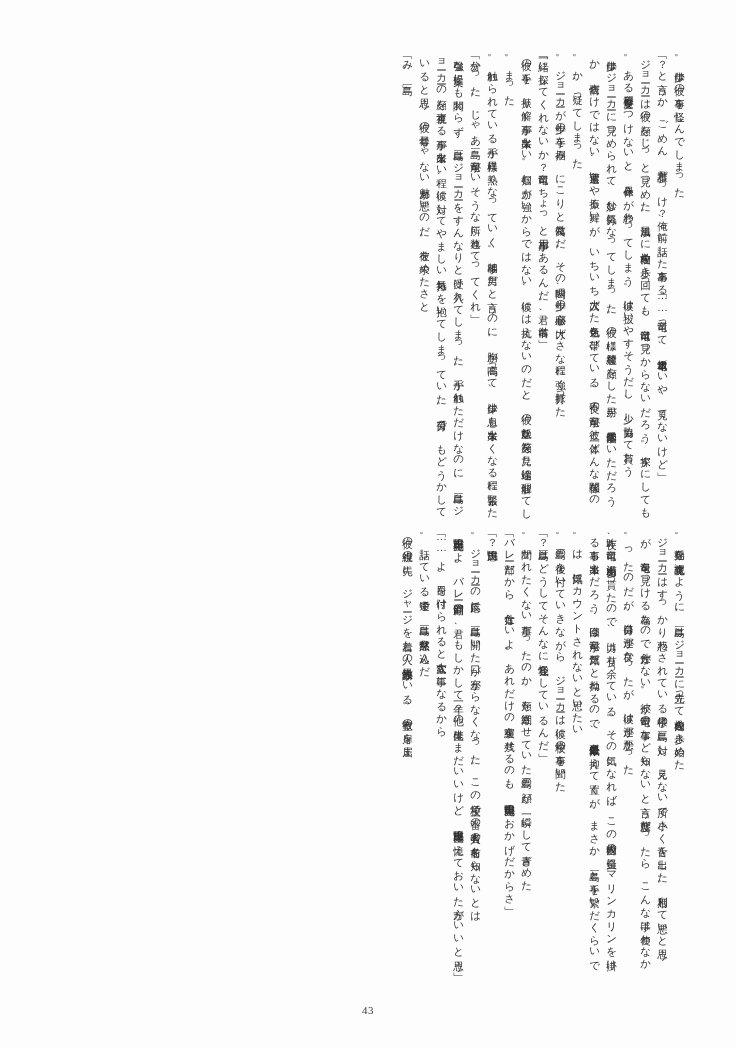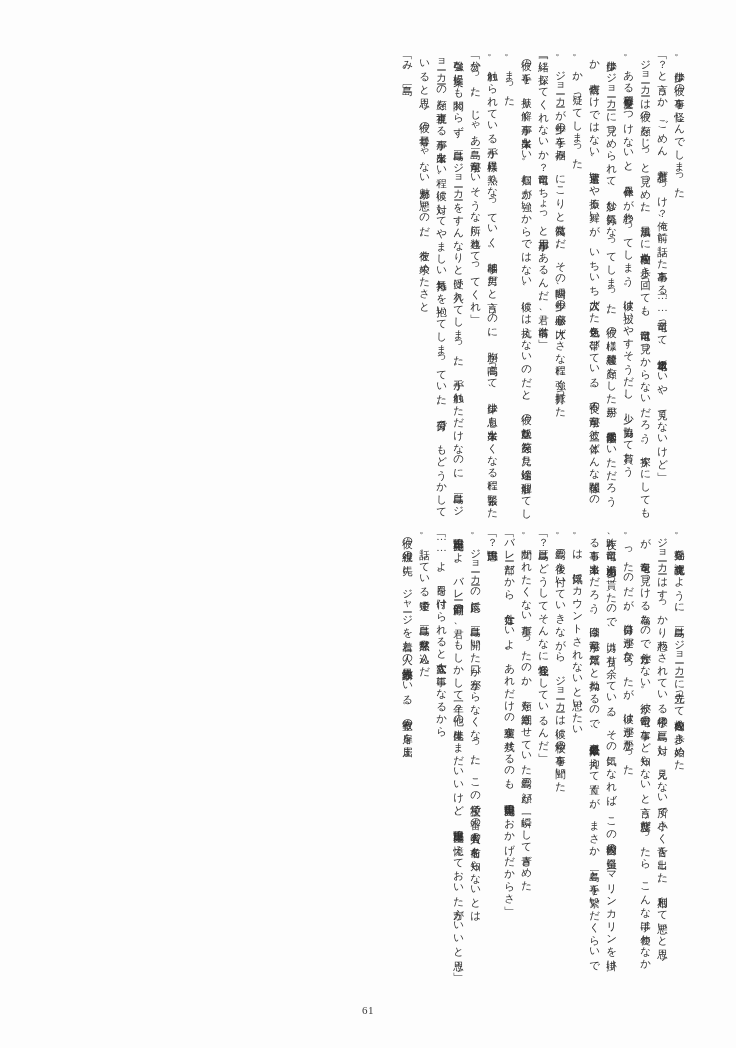--- a/index.html
+++ b/index.html
@@ -103,16 +103,16 @@
 「三島はどうしてそんなに怪我をしているんだ？」
 聞かれたくない事だったのか、頬を紅潮させていた三島の顔が、一瞬にして青ざめた。
 「バレー部だから、仕方ないよ。あれだけの実績を残せるのも、鴨志田先生のおかげだからさ」
 「鴨志田？」
 ジョーカーの反応に、三島は開いた口が塞がらなくなった。この学校で一番の有名人の名前を知らないとは。
 「鴨志田先生だよ、バレー部顧問の。君、もしかして一年？他の先生はまだいいけど、鴨志田先生は憶えておいた方がいいと思うよ、目を付けられると大変な事になるから……」
 話している途中で、三島は突然黙り込んだ。
 彼の視線の先に、ジャージを着た一人の男性教諭がいる。教室の扉を屈ま</div>
   </div>
 
-  <div class="page-number">61</div>
+  <div class="page-number">43</div>
 
   <div class="paper-edge"></div>
 </div>
 
 </body></html>

